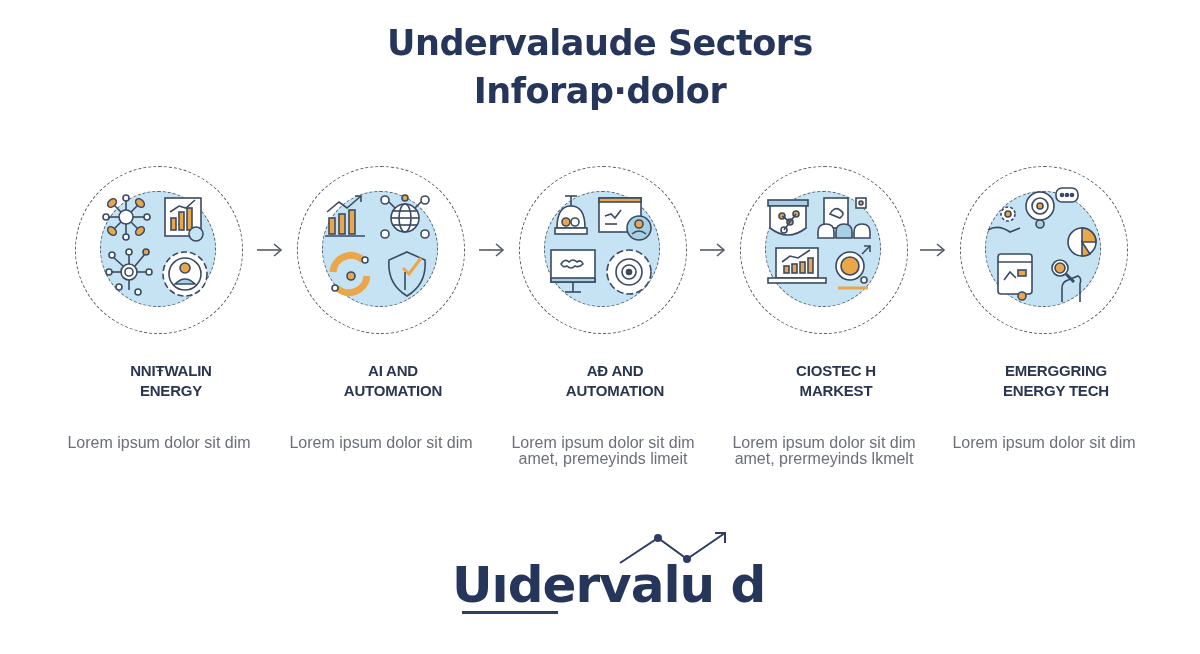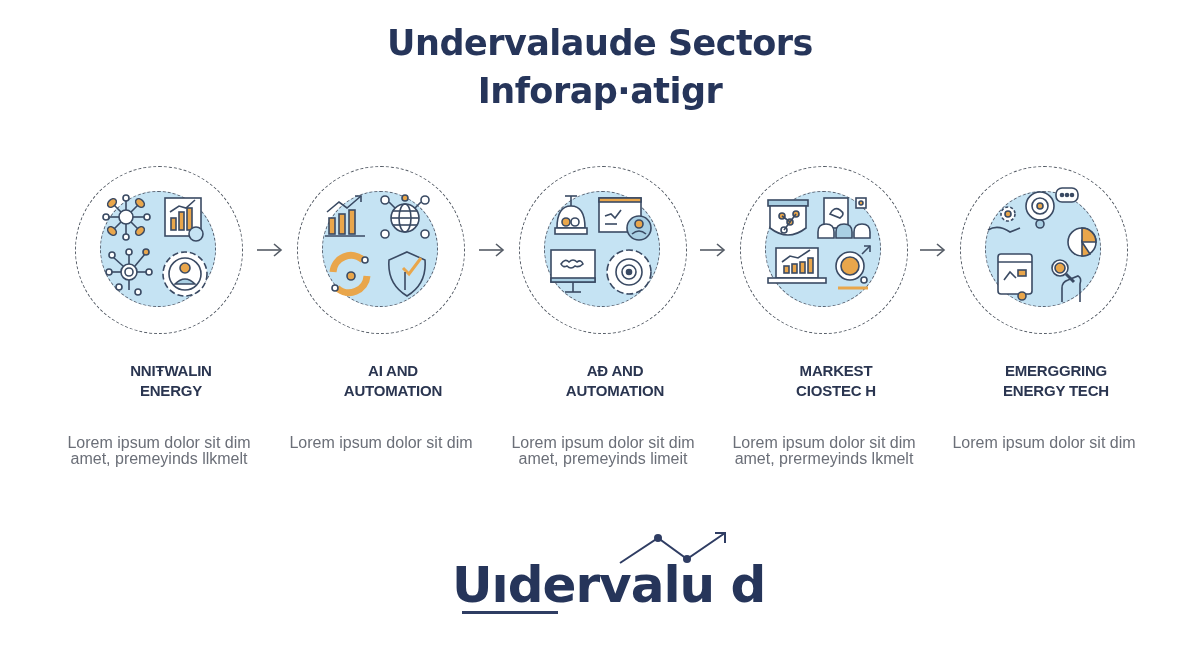--- a/index.html
+++ b/index.html
@@ -42,21 +42,21 @@
       font-weight: bold; font-size: 50px; color: #26355a; letter-spacing: -1px; line-height: 1;
     }
     .logo-underline { position: absolute; left: 462px; top: 611px; width: 96px; height: 3px; background: #2f3d63; }
     .logo-chart { position: absolute; left: 615px; top: 527px; width: 130px; height: 45px; }
   </style>
 </head>
 <body>
 
 <div>
   <div class="title l1">Undervalaude Sectors</div>
-  <div class="title l2">Inforap·atigr</div>
+  <div class="title l2">Inforap·dolor</div>
 
   <div class="step" style="left:49px;">
     <div class="ring"></div>
     <div class="inner">
       <svg viewBox="0 0 132 132">
         <g stroke="#3a4a63" stroke-width="1.6" fill="none">
 
           <g>
             <line x1="33" y1="33" x2="33" y2="15"></line>
               <line x1="33" y1="33" x2="33" y2="52"></line>
@@ -112,21 +112,20 @@
           </g>
         </g>
       </svg>
     </div>
     <div class="label">
       <div>NNIŦWALIN</div>
       <div>ENERGY</div>
     </div>
     <div class="desc">
       <div>Lorem ipsum dolor sit dim</div>
-      <div>amet, premeyinds llkmelt</div>
     </div>
   </div>
 
   <svg class="arrow" style="left:255px;" viewBox="0 0 30 20">
     <line x1="2" y1="10" x2="26" y2="10" stroke="#555c66" stroke-width="1.6"></line>
     <polyline points="19,4 26,10 19,16" fill="none" stroke="#555c66" stroke-width="1.6"></polyline>
   </svg>
 
   <div class="step" style="left:271px;">
     <div class="ring"></div>
@@ -275,22 +274,22 @@
             <circle cx="92" cy="82" r="9" fill="#e9a64b"></circle>
             <line x1="104" y1="70" x2="112" y2="62"></line>
               <polyline points="106,62 112,62 112,68"></polyline>
             <line x1="80" y1="104" x2="110" y2="104" stroke="#e9a64b" stroke-width="3"></line>
             <circle cx="106" cy="96" r="3" fill="#fff"></circle>
           </g>
         </g>
       </svg>
     </div>
     <div class="label">
+      <div>CIOSTEC H</div>
       <div>MARKEST</div>
-      <div>CIOSTEC H</div>
     </div>
     <div class="desc">
       <div>Lorem ipsum dolor sit dim</div>
       <div>amet, prermeyinds lkmelt</div>
     </div>
   </div>
 
   <svg class="arrow" style="left:918px;" viewBox="0 0 30 20">
     <line x1="2" y1="10" x2="26" y2="10" stroke="#555c66" stroke-width="1.6"></line>
     <polyline points="19,4 26,10 19,16" fill="none" stroke="#555c66" stroke-width="1.6"></polyline>

